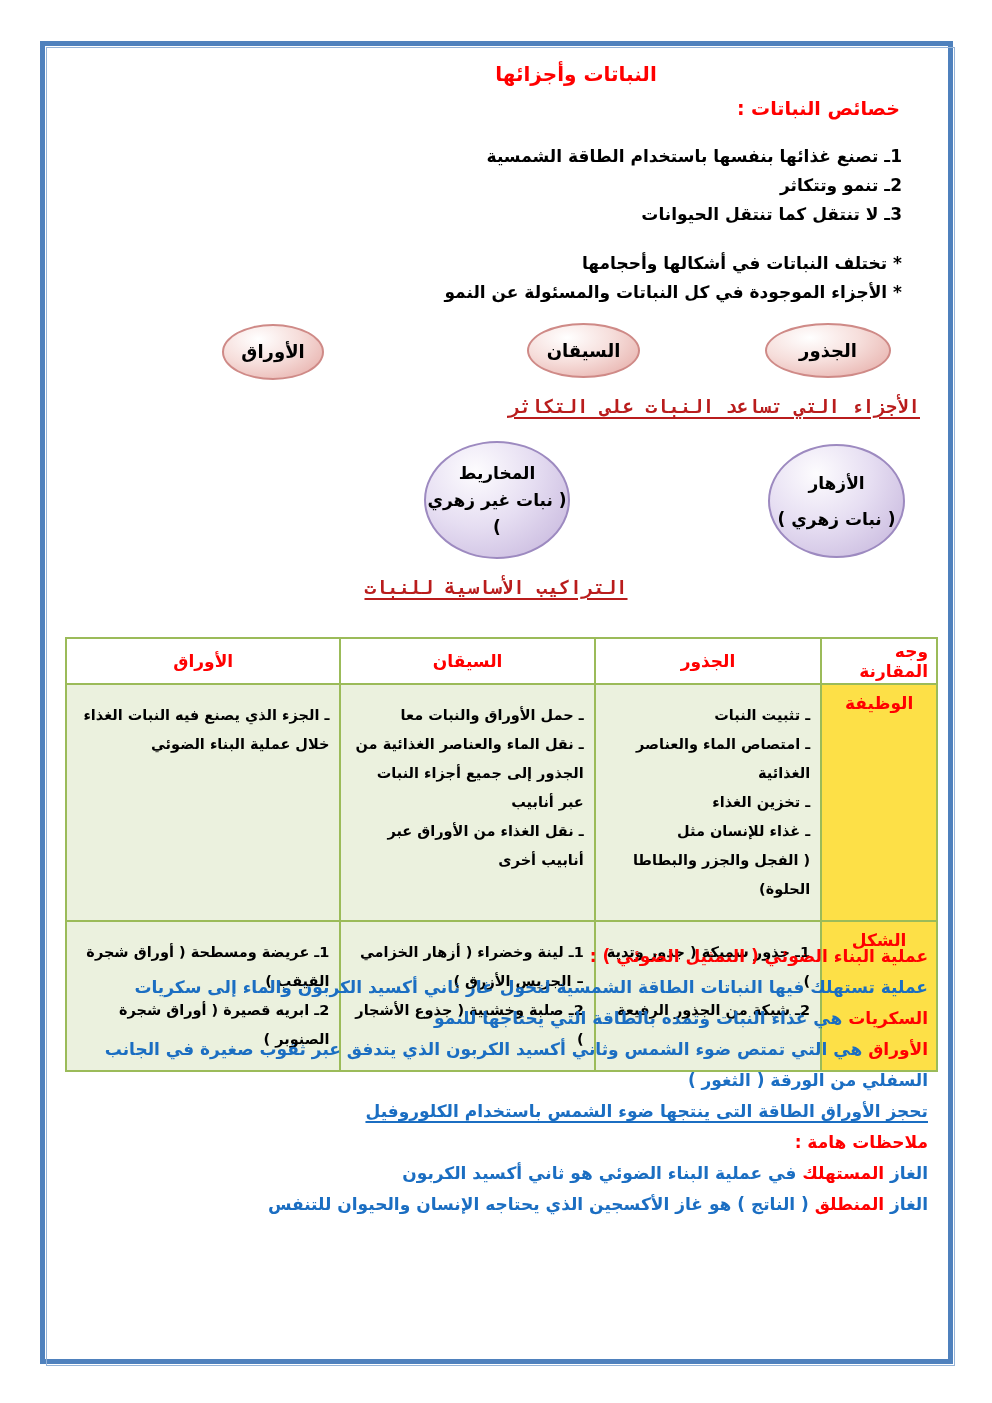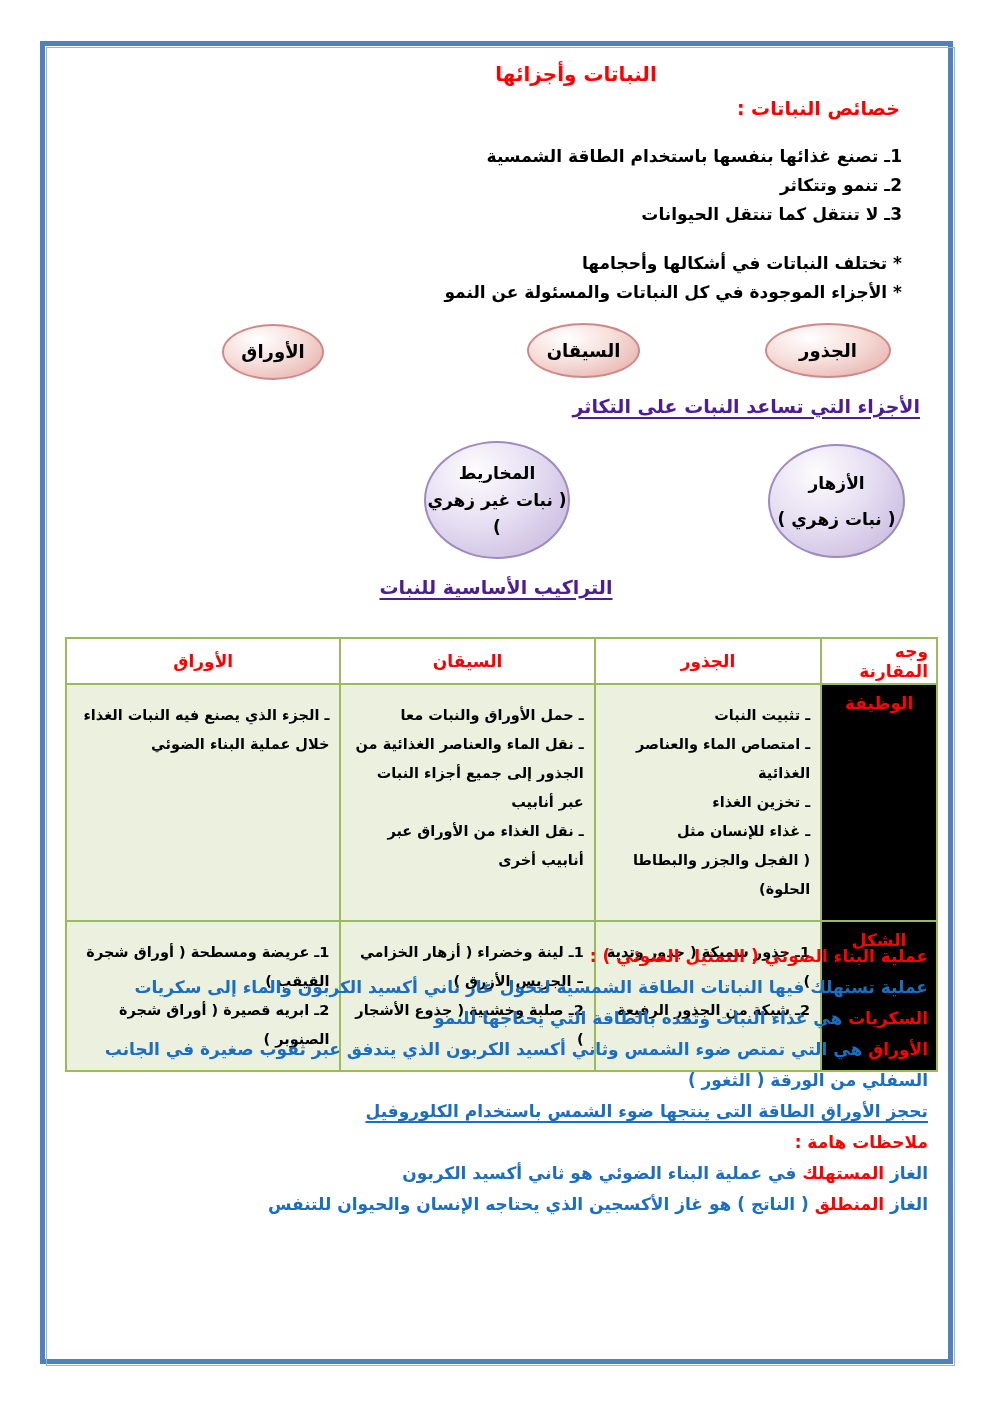--- a/index.html
+++ b/index.html
@@ -14,21 +14,21 @@
     border:5px solid #4F81BD; pointer-events:none;
   }
   .frame::after {
     content:""; position:absolute; top:1px; left:1px; right:-7px; bottom:-7px;
     border:1px solid #95B3D7;
   }
   
   .abs { position:absolute; }
   .red { color:#FF0000; }
   .u-red { text-decoration-color:#FF0000; text-decoration-thickness:2px; text-underline-offset:4px; }
-  .hblue { color:#4c1d95; }
+  .hblue { color:#b91c1c;font-family:Liberation Mono, monospace; }
   .bblue { color:#1B6EC2; }
   .u { text-decoration:underline; text-decoration-thickness:2px; text-underline-offset:4px; }
 
   .doc-title { top:62px; left:0; right:0; padding-left:160px; text-align:center; font-size:20px; }
   .char-heading { top:97px; right:92px; font-size:19px; }
   .char-list { top:142px; right:90px; font-size:17px; line-height:29px; text-align:right; }
   .char-notes { top:249px; right:90px; font-size:17px; line-height:29px; text-align:right; }
 
   
   .oval {
@@ -62,21 +62,21 @@
   .struct-table th, .struct-table td {
     border:2px solid #9BBB59; vertical-align:top;
   }
   .struct-table thead th {
     background:#ffffff; color:#FF0000; font-size:17px; height:40px;
     text-align:center; vertical-align:middle; padding:2px 8px;
   }
   .struct-table thead th.compare-col { text-align:right;margin-top:11px; }
   .struct-table tbody td { background:#EBF1DE; padding:16px 10px; text-align:right; }
   .struct-table tbody th.row-label {
-    background:#000000; color:#FF0000; font-size:17px; text-align:center; padding-top:8px;
+    background:#fde047; color:#FF0000; font-size:17px; text-align:center; padding-top:8px;
   }
   .row-function { height:145px; }
   .row-shape { height:91px; }
   .cell-line { font-size:14.5px; line-height:29px; }
 
   
   .photo { top:941px; right:64px; left:70px; font-size:17px; line-height:31px; text-align:right; }
   .photo .line { min-height:31px; }
 </style>
 </head>

